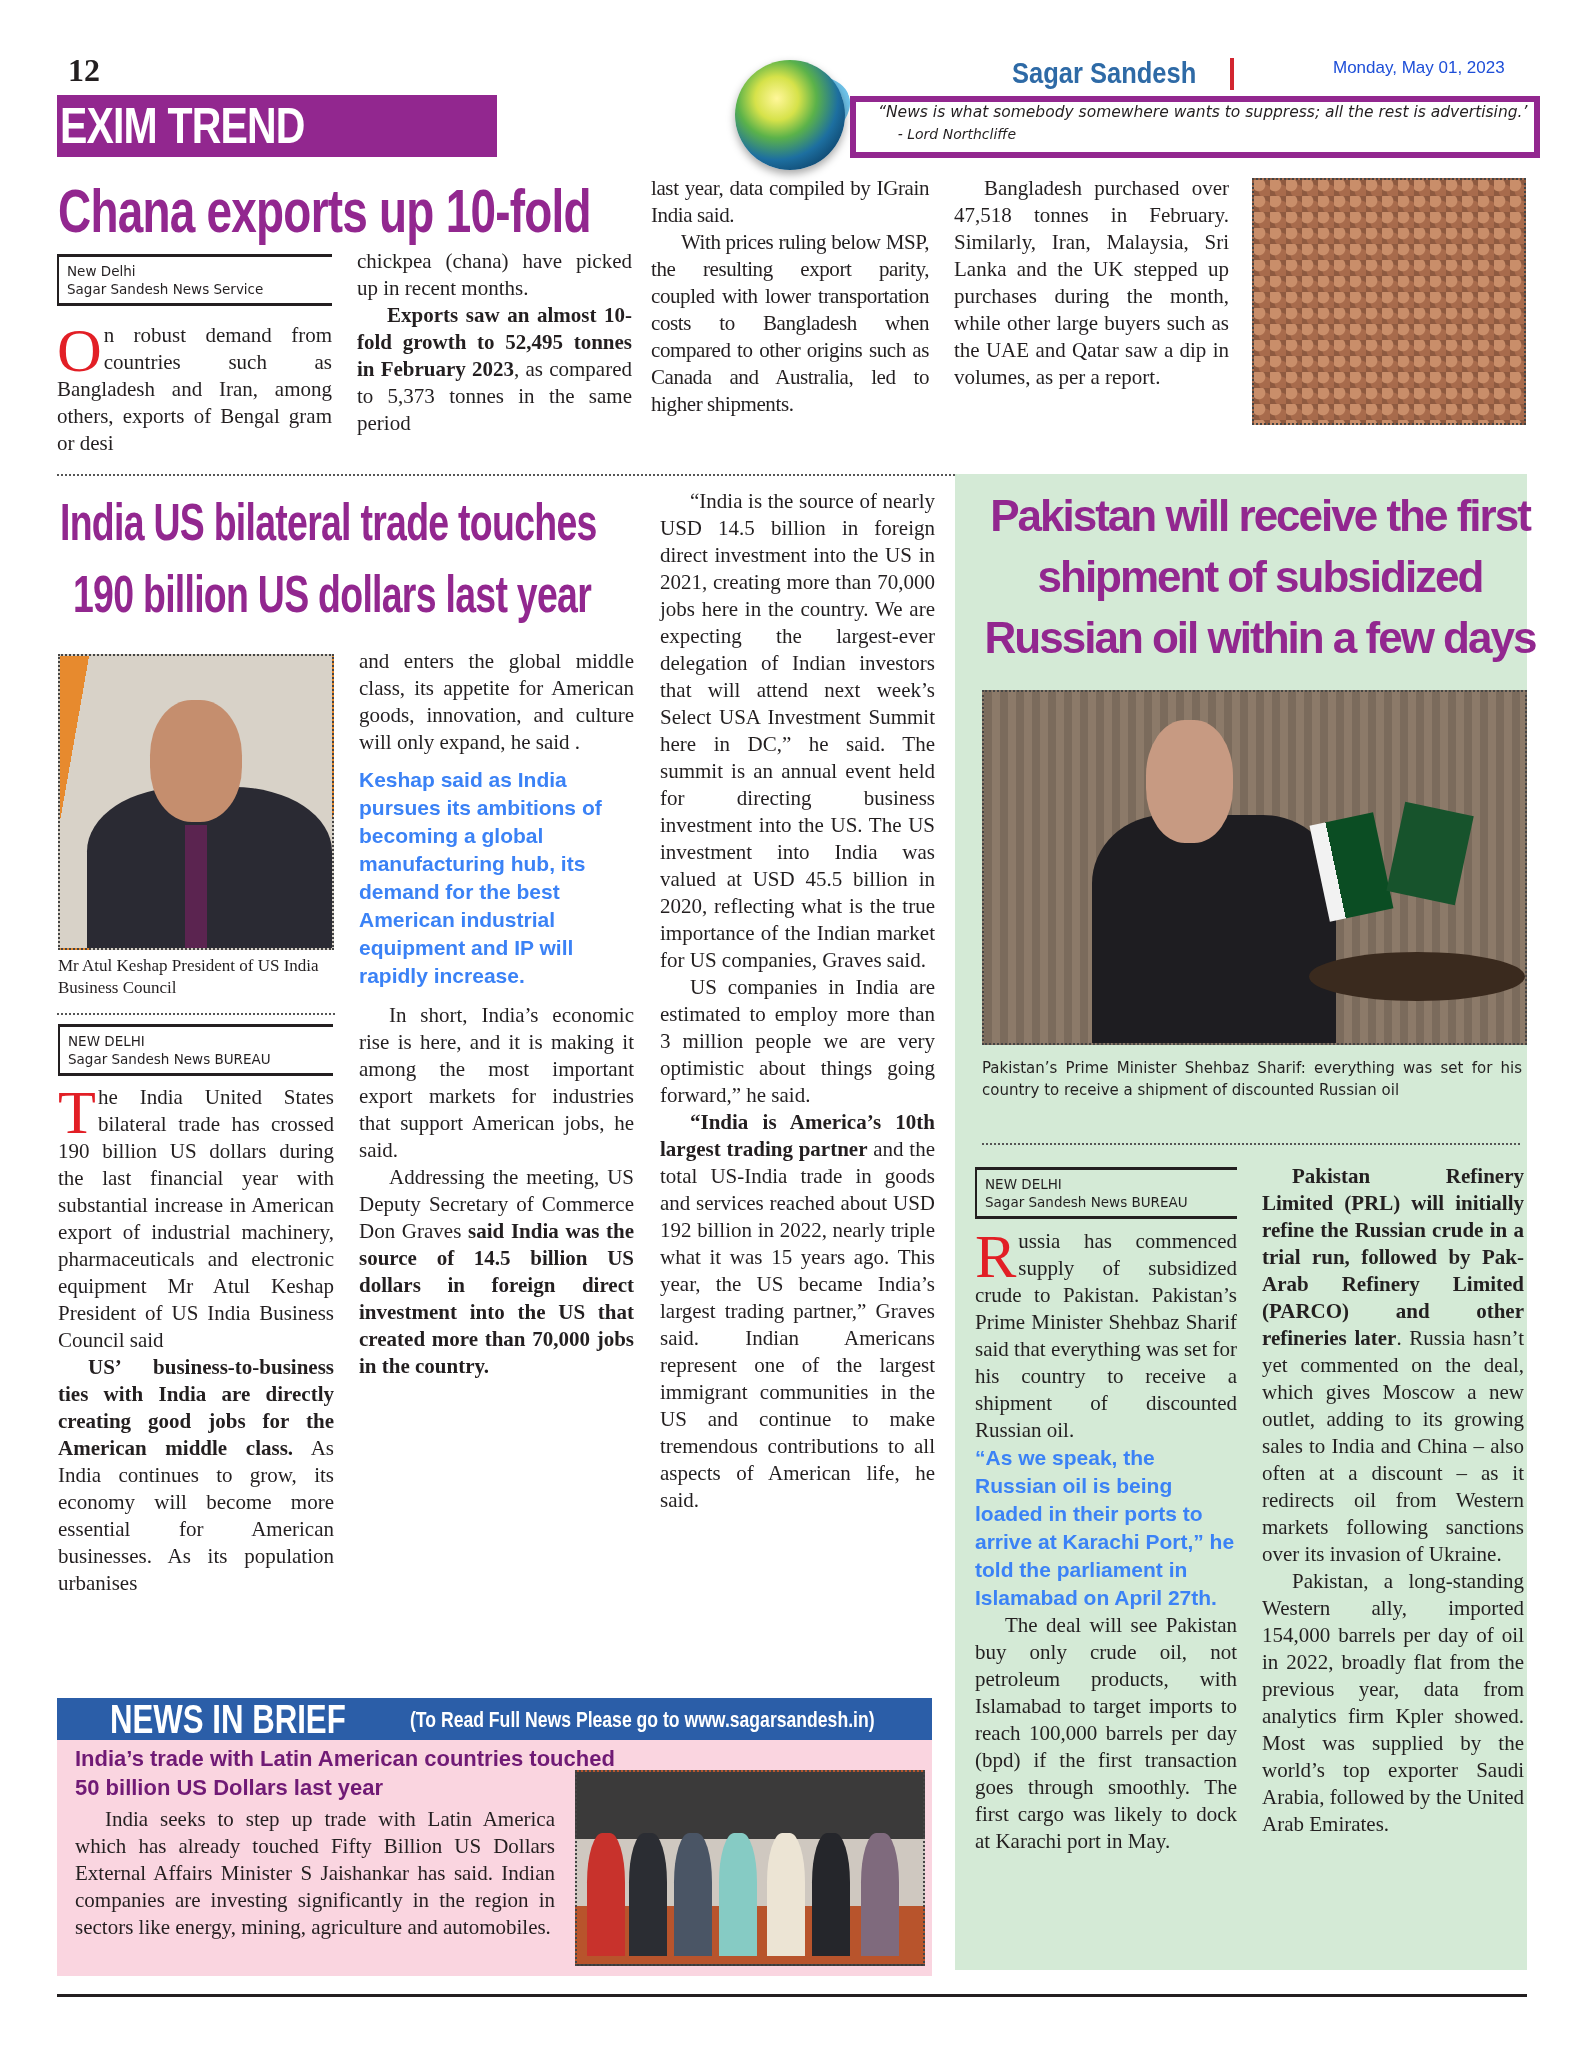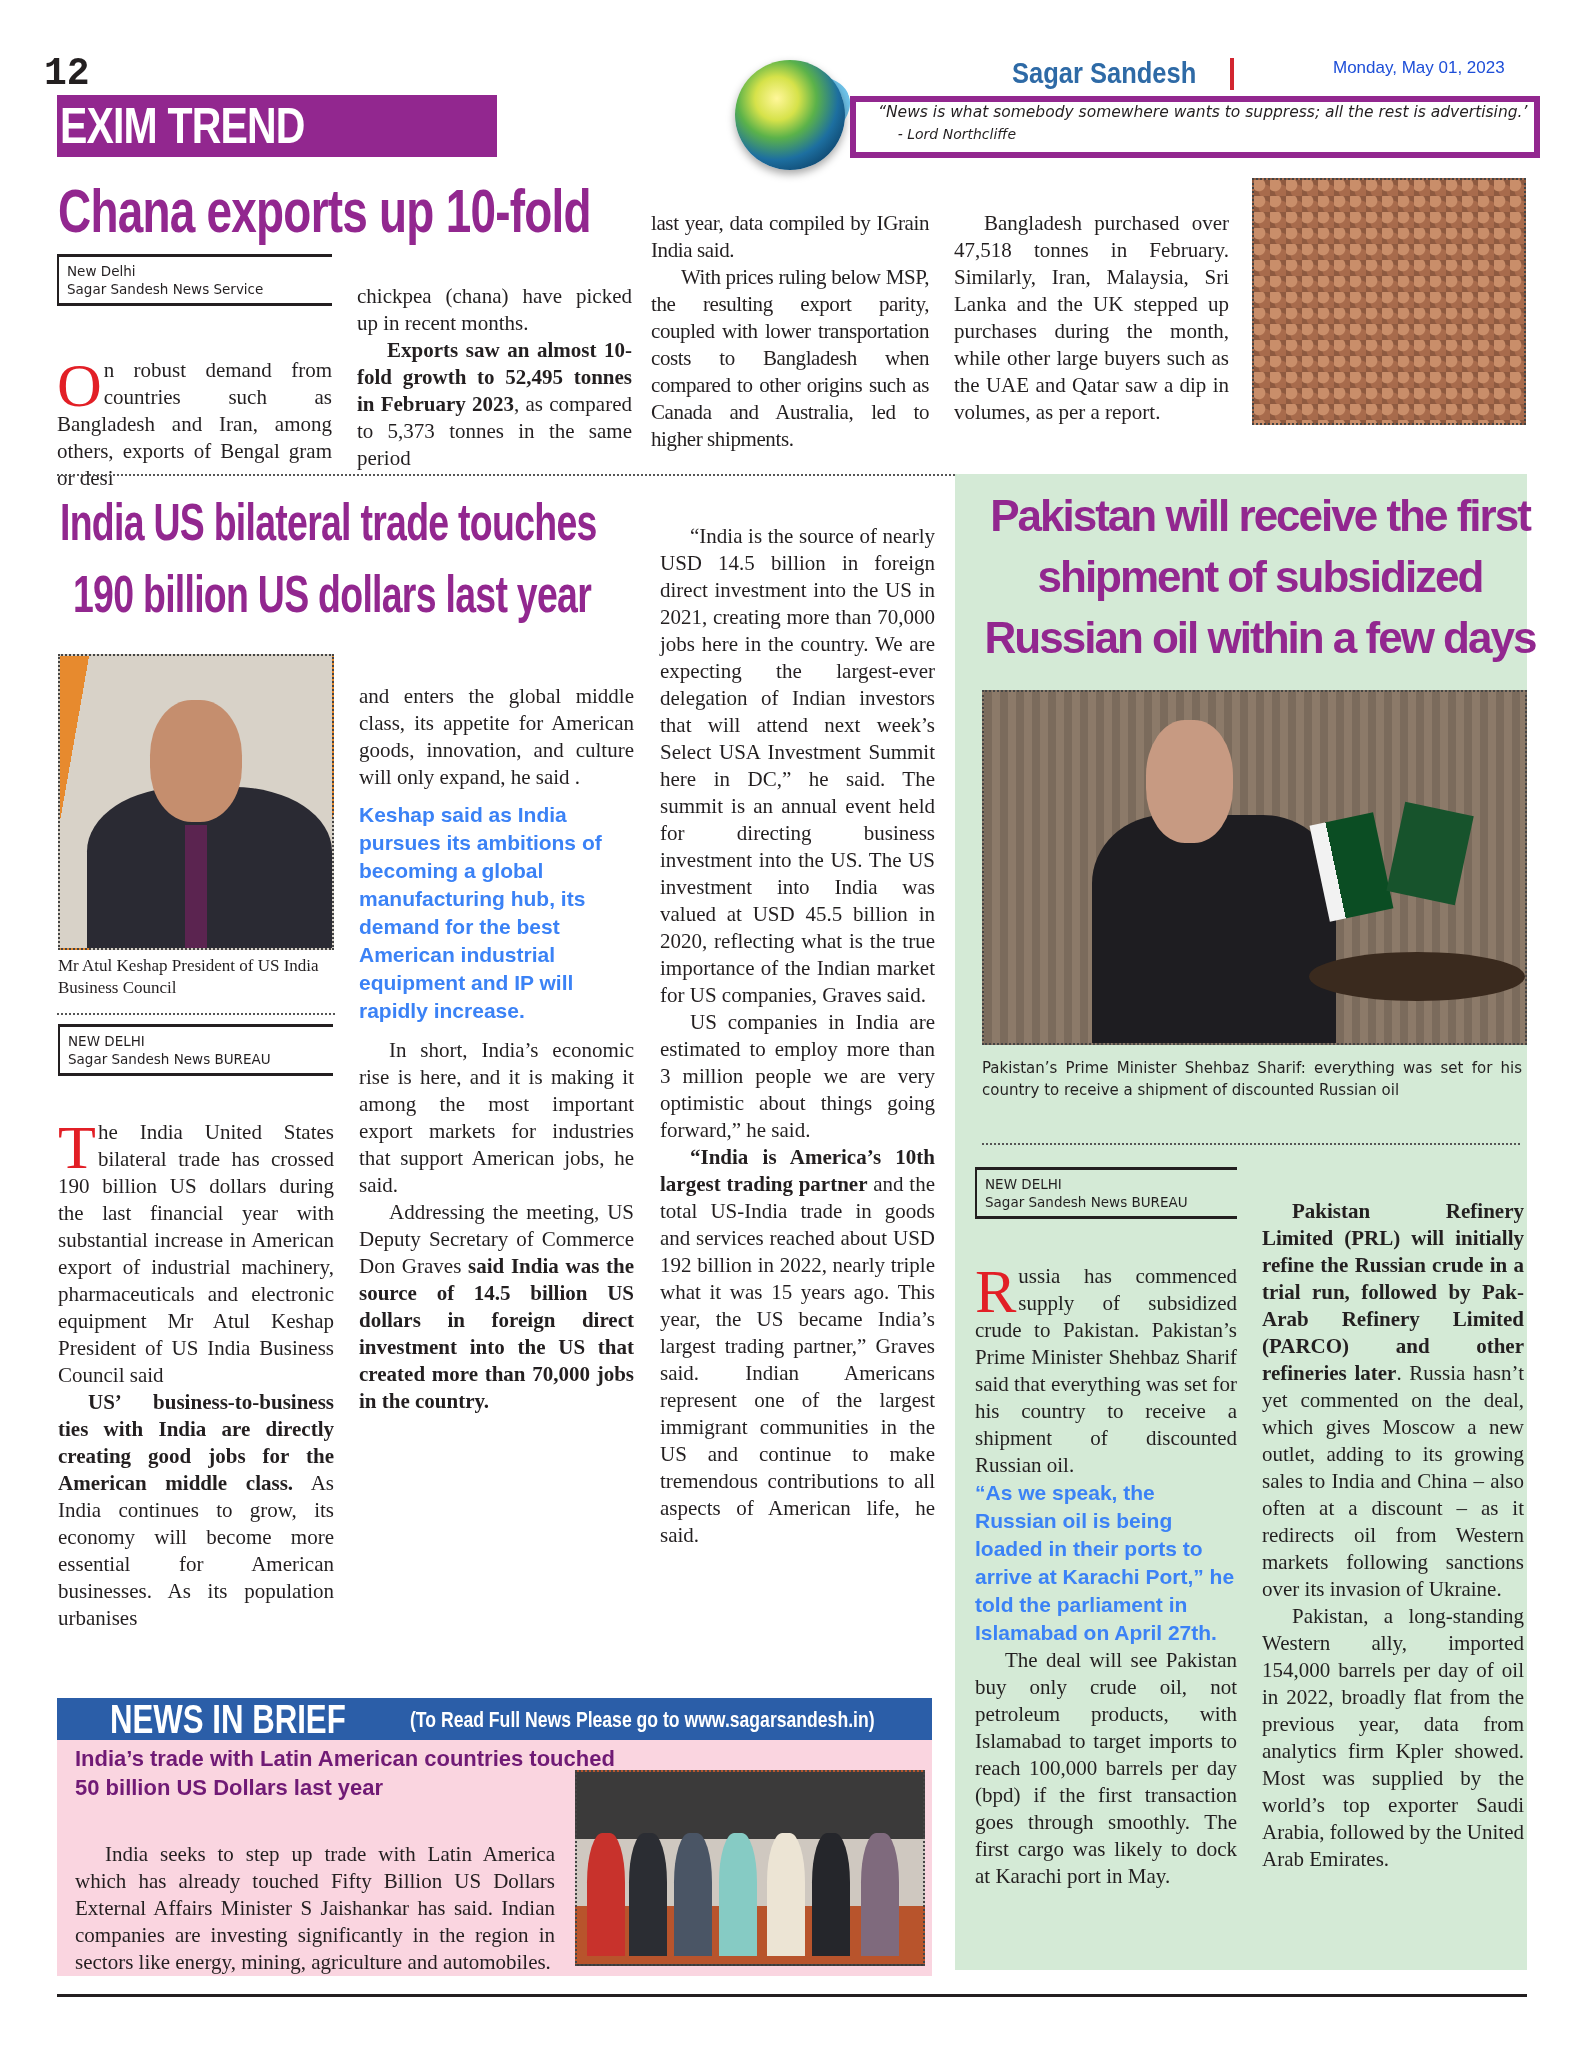--- a/index.html
+++ b/index.html
@@ -1,26 +1,26 @@
 <!DOCTYPE html>
 <html><head>
 <meta charset="utf-8">
 <style>
   * { box-sizing: border-box; margin: 0; padding: 0; }
   html, body { width: 1595px; height: 2067px; background: #ffffff; overflow: hidden; }
   body { position: relative; font-family: "Liberation Serif", serif; color: #231f20; }
 
   .abs { position: absolute; }
-  .serif { font-family: "Liberation Serif", serif; font-size: 21px; line-height: 27px; text-align: justify; color: #231f20; margin-top: 35px; }
+  .serif { font-family: "Liberation Serif", serif; font-size: 21px; line-height: 27px; text-align: justify; color: #231f20; }
   .serif p { margin: 0; }
   .serif .ind { text-indent: 30px; }
   .serif b { font-weight: bold; }
 
   
-  .page-num { left: 44px; top: 52px; font-family: Liberation Mono, monospace; font-weight: bold; font-size: 38px; }
+  .page-num { left: 68px; top: 52px; font-family: Liberation Serif, serif; font-weight: bold; font-size: 32px; }
   .section-bar { left: 57px; top: 95px; width: 440px; height: 62px; background: #92278f; }
   .section-title { left: 60px; top: 97px; color: #fff; font-family: "Liberation Sans", sans-serif; font-weight: bold; font-size: 50px; letter-spacing: -1px; transform: scaleX(0.82); transform-origin: left top; line-height: 58px; }
   .globe { left: 735px; top: 60px; width: 110px; height: 110px; border-radius: 50%;
            background: radial-gradient(circle at 38% 35%, #fff79a 0%, #d6e24a 22%, #5bb24a 40%, #1d6fa0 62%, #0b3d63 85%); box-shadow: 0 4px 8px rgba(0,0,0,0.35); }
   .globe-ring { left: 728px; top: 78px; width: 124px; height: 74px; border-radius: 50%; border: 7px solid #6ec3ea; transform: rotate(-18deg); border-left-color: transparent; }
   .logo { left: 1012px; top: 56px; font-family: "Liberation Sans", sans-serif; font-weight: bold; font-size: 30px; color: #2e6aa6; transform: scaleX(0.85); transform-origin: left top; }
   .logo-bar { left: 1230px; top: 58px; width: 4px; height: 32px; background: #d22630; }
   .date { left: 1333px; top: 58px; font-family: Liberation Sans, sans-serif; font-size: 17px; color: #1d4ed8; }
   .quote-box { left: 850px; top: 96px; width: 690px; height: 62px; border: 6px solid #92278f; background: #fff; }
   .quote-text { left: 878px; top: 101px; width: 650px; font-family: "DejaVu Sans", sans-serif; font-style: italic; font-size: 15.5px; line-height: 22px; color: #231f20; }

